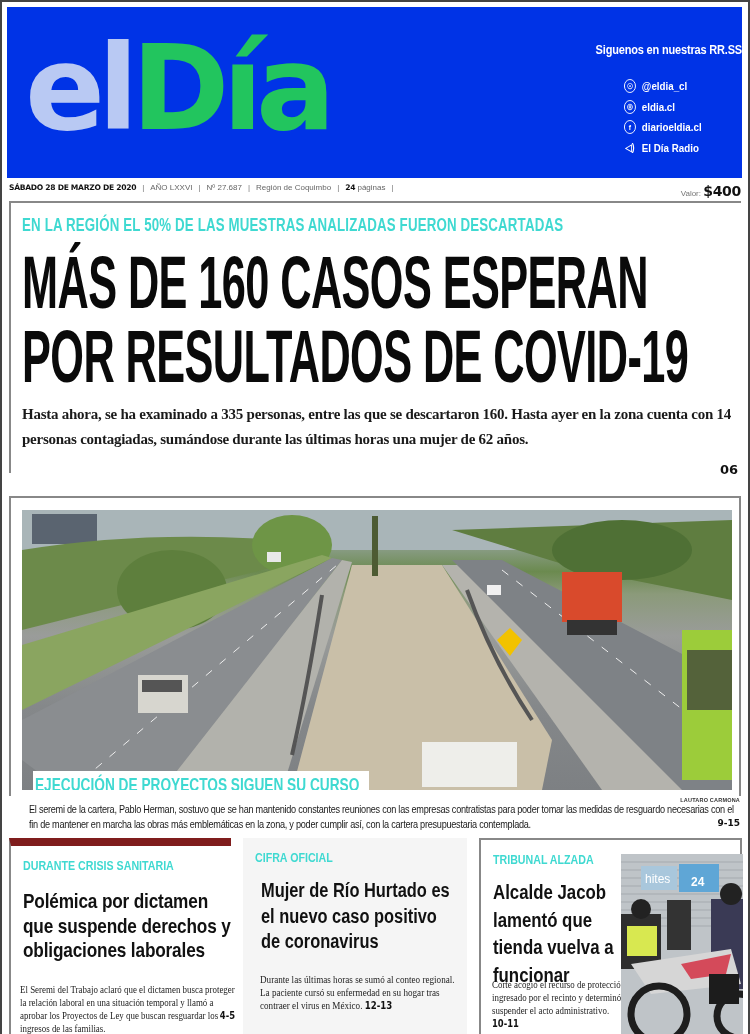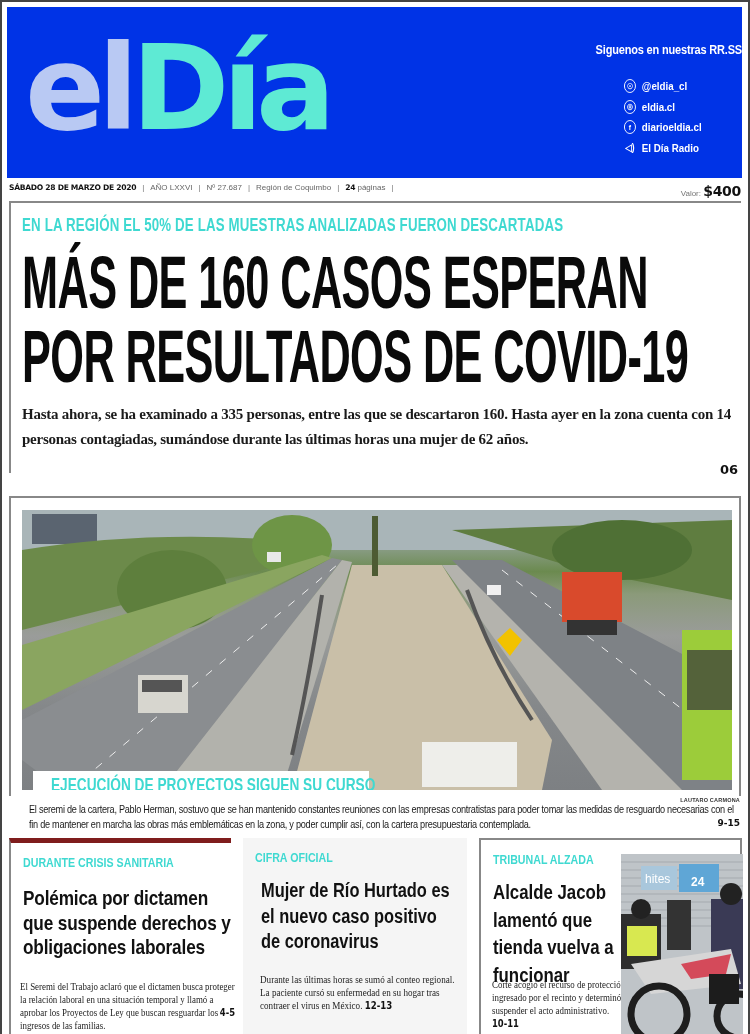--- a/index.html
+++ b/index.html
@@ -2,21 +2,21 @@
 <html><head>
 <meta charset="utf-8">
 <style>
 *{box-sizing:border-box;margin:0;padding:0}
 html,body{width:750px;height:1034px;background:#fff;overflow:hidden}
 body{position:relative;font-family:"Liberation Sans",sans-serif;color:#111}
 .frame{position:absolute;left:0;top:0;width:750px;height:1034px;border:2px solid #444;border-bottom:none}
 .masthead{position:absolute;left:7px;top:7px;width:735px;height:171px;background:#0033e6}
 .logo{position:absolute;left:18px;top:22px;font-family:"DejaVu Sans",sans-serif;font-weight:bold;font-size:118px;letter-spacing:-7px;line-height:1}
 .logo .el{color:#b9c9f3}
-.logo .dia{color:#5eead4}
+.logo .dia{color:#22c55e}
 .social{position:absolute;right:0;top:36px;width:200px;color:#fff;font-family:"Liberation Sans",sans-serif}
 .social .title{font-weight:bold;font-size:12.5px;text-align:right;transform:scaleX(.88);transform-origin:right;letter-spacing:-.2px}
 .social ul{list-style:none;margin-top:19px;margin-left:82px}
 .social li{display:flex;align-items:center;height:20.5px;font-size:11.5px;font-weight:bold;transform:scaleX(.85);transform-origin:left}
 .social .ico{display:inline-flex;width:14px;height:14px;border-radius:50%;border:1.5px solid #fff;align-items:center;justify-content:center;font-size:8px;margin-right:7px;flex:0 0 14px}
 .social .ico.sp{border:none;border-radius:0;font-size:10px}
 .dateline{position:absolute;left:9px;top:183px;width:732px;height:14px;font-size:8px;color:#666;display:flex;white-space:nowrap}
 .dateline b{color:#111;font-weight:bold;font-family:"DejaVu Sans",sans-serif;font-size:7.6px;letter-spacing:-.3px}
 .dateline .sep{margin:0 6px;color:#777}
 .dateline .price{margin-left:auto;color:#777}
@@ -24,30 +24,30 @@
 .top-rule{position:absolute;left:9px;top:201px;width:732px;height:2px;background:#888}
 .lead{position:absolute;left:9px;top:201px;width:732px;height:272px;border-left:2px solid #888}
 .kicker{position:absolute;left:11px;top:14px;font-weight:bold;font-size:17.5px;color:#3fd9d1;transform:scaleX(.76);transform-origin:left;white-space:nowrap;letter-spacing:.2px}
 .headline{position:absolute;left:11px;top:45px;font-weight:bold;font-size:74px;line-height:74px;letter-spacing:-1px;transform:scaleX(.585);transform-origin:left;white-space:nowrap;color:#0a0a0a}
 .deck{position:absolute;left:11px;top:201px;width:712px;font-family:"Liberation Serif",serif;font-weight:bold;font-size:15px;line-height:25px;letter-spacing:-.25px;color:#1a1a1a}
 .pg{font-family:"DejaVu Sans",sans-serif;font-weight:bold;font-size:13px;color:#111}
 .deck-pg{position:absolute;right:2px;top:462px}
 .photo-box{position:absolute;left:9px;top:496px;width:732px;height:300px;border-top:2px solid #888;border-left:2px solid #888;border-right:2px solid #888}
 .photo{position:absolute;left:11px;top:12px;width:710px;height:280px;overflow:hidden;background:linear-gradient(180deg,#b8c4c8 0%,#8fa090 12%,#6b8a4f 22%,#8b9a7a 30%,#9a9c9a 45%,#85888a 70%,#7d8083 100%)}
 .photo svg{position:absolute;left:0;top:0}
-.photo-caption{position:absolute;left:11px;top:261px;background:#fff;padding:3px 10px 4px 18px;font-weight:bold;font-size:19px;color:#3fd9d1;white-space:nowrap}
+.photo-caption{position:absolute;left:11px;top:261px;background:#fff;padding:3px 10px 4px 2px;font-weight:bold;font-size:19px;color:#3fd9d1;white-space:nowrap}
 .photo-caption span{display:inline-block;transform:scaleX(.72);transform-origin:left}
 .photo-caption{width:336px}
 .credit{position:absolute;right:10px;top:797px;font-size:5.5px;font-weight:bold;color:#333;letter-spacing:.2px}
 .photo-text{position:absolute;left:29px;top:803px;width:712px;font-family:"Liberation Sans",sans-serif;font-size:10.4px;line-height:14.5px;color:#1a1a1a;letter-spacing:-.3px}
 .photo-text span{display:inline-block;transform:scaleX(.88);transform-origin:left;width:810px}
 .photo-pg{position:absolute;right:10px;top:818px;font-size:9px}
 .box{position:absolute;top:838px;height:196px}
 .box .kick{position:absolute;left:12px;top:12px;font-weight:bold;font-size:13px;color:#3fd9d1;white-space:nowrap;transform:scaleX(.82);transform-origin:left}
-.box1{left:9px;width:222px;border-top:5px solid #7f1d1d;border-left:2px solid #888}
+.box1{left:9px;width:222px;border-top:8px solid #7f1d1d;border-left:2px solid #888}
 .box1 .hl{position:absolute;left:12px;top:43px;width:260px;font-size:20.5px;line-height:24.5px;color:#111;transform:scaleX(.84);transform-origin:left;letter-spacing:-.2px}
 .box1 .body{position:absolute;left:9px;top:137px;width:256px;font-family:"Liberation Serif",serif;font-size:10.6px;line-height:13px;color:#222;transform:scaleX(.84);transform-origin:left}
 .box2{left:243px;width:224px;background:#f5f5f5}
 .box2 .hl{position:absolute;left:18px;top:40px;width:240px;font-weight:bold;font-size:20px;line-height:25.5px;color:#111;transform:scaleX(.82);transform-origin:left}
 .box2 .body{position:absolute;left:17px;top:135px;width:232px;font-family:"Liberation Serif",serif;font-size:10.6px;line-height:13px;color:#222;transform:scaleX(.86);transform-origin:left}
 .box3{left:479px;width:263px;border-top:2px solid #888;border-left:2px solid #888;border-right:2px solid #888}
 .box3 .hl{position:absolute;left:12px;top:38px;width:160px;font-weight:bold;font-size:20.5px;line-height:27.5px;color:#111;transform:scaleX(.82);transform-origin:left}
 .box3 .body{position:absolute;left:11px;top:138px;width:160px;font-family:"Liberation Serif",serif;font-size:10.6px;line-height:13px;color:#222;transform:scaleX(.84);transform-origin:left}
 .box3 .thumb{position:absolute;left:140px;top:14px;width:122px;height:182px;overflow:hidden;background:linear-gradient(180deg,#c9cdd0 0%,#b7bcc0 40%,#8a8e93 100%)}
 .box3 .thumb svg{position:absolute;left:0;top:0}

